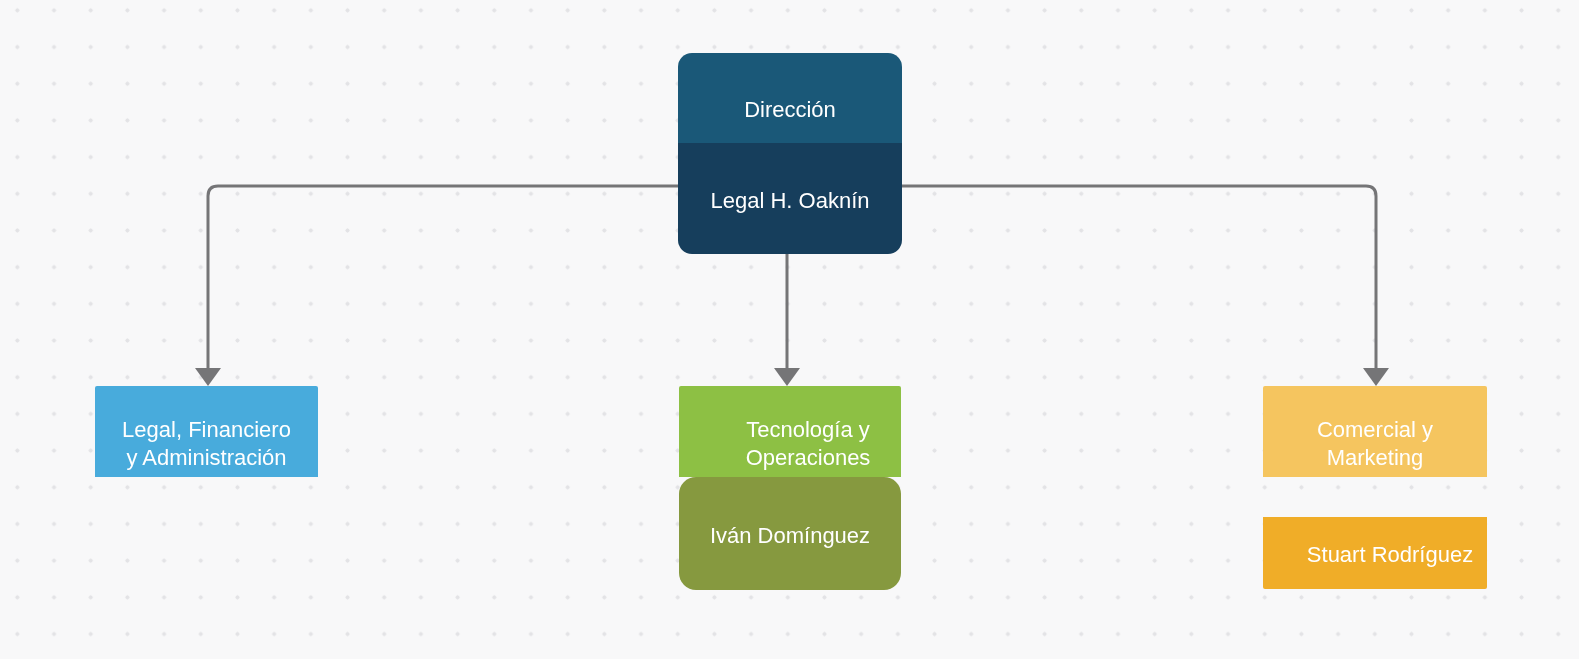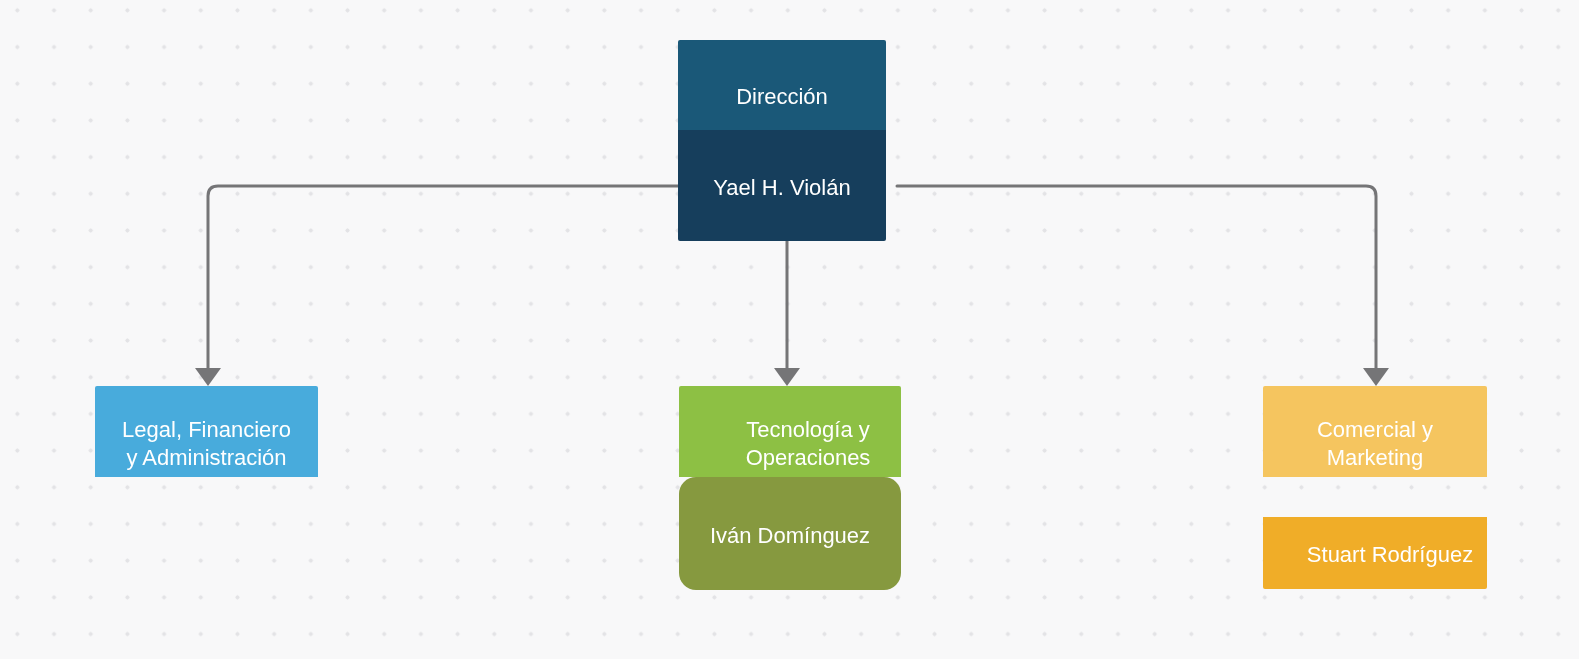--- a/index.html
+++ b/index.html
@@ -56,21 +56,21 @@
   }
   .node-title {
     flex: none;
     padding-top: 24px; 
   }
   .node-person {
     flex: 1;
     padding-top: 4px;
   }
   
-  .n0 { left: 678px;  top: 40px;  width: 208px; height: 201px; }
+  .n0 { left: 678px;  top: 53px;  width: 224px; height: 201px; border-radius: 14px; }
   .n0 .node-title { height: 90px; }
   .n1 { left: 95px;   top: 386px; width: 223px; height: 202px; }
   .n1 .node-title { height: 91px; }
   .n2 { left: 679px;  top: 386px; width: 222px; height: 204px; }
   .n2 .node-title { height: 91px; }
   .n3 { left: 1263px; top: 386px; width: 224px; height: 203px; gap: 40px; }
   .n3 .node-title { height: 91px; }
 </style>
 </head>
 <body>
@@ -84,21 +84,21 @@
 
     <path class="connector-path" d="M 787 241 L 787 369"></path>
     <polygon class="arrow-head" points="774,368 800,368 787,386"></polygon>
 
     <path class="connector-path" d="M 897 186 L 1366 186 Q 1376 186 1376 196 L 1376 369"></path>
     <polygon class="arrow-head" points="1363,368 1389,368 1376,386"></polygon>
   </svg>
 
   <div class="node n0">
     <div class="node-title" style="background-color: rgb(26, 88, 120);">Dirección</div>
-    <div class="node-person" style="background-color: rgb(22, 62, 92);">Yael H. Violán</div>
+    <div class="node-person" style="background-color: rgb(22, 62, 92);">Legal H. Oaknín</div>
   </div>
 
   <div class="node n1">
     <div class="node-title" style="background-color: rgb(72, 171, 220);">Legal, Financiero
 y Administración</div>
   </div>
 
   <div class="node n2">
     <div class="node-title" style="background-color: rgb(141, 192, 68); padding-left: 36px;">Tecnología y
 Operaciones</div>

